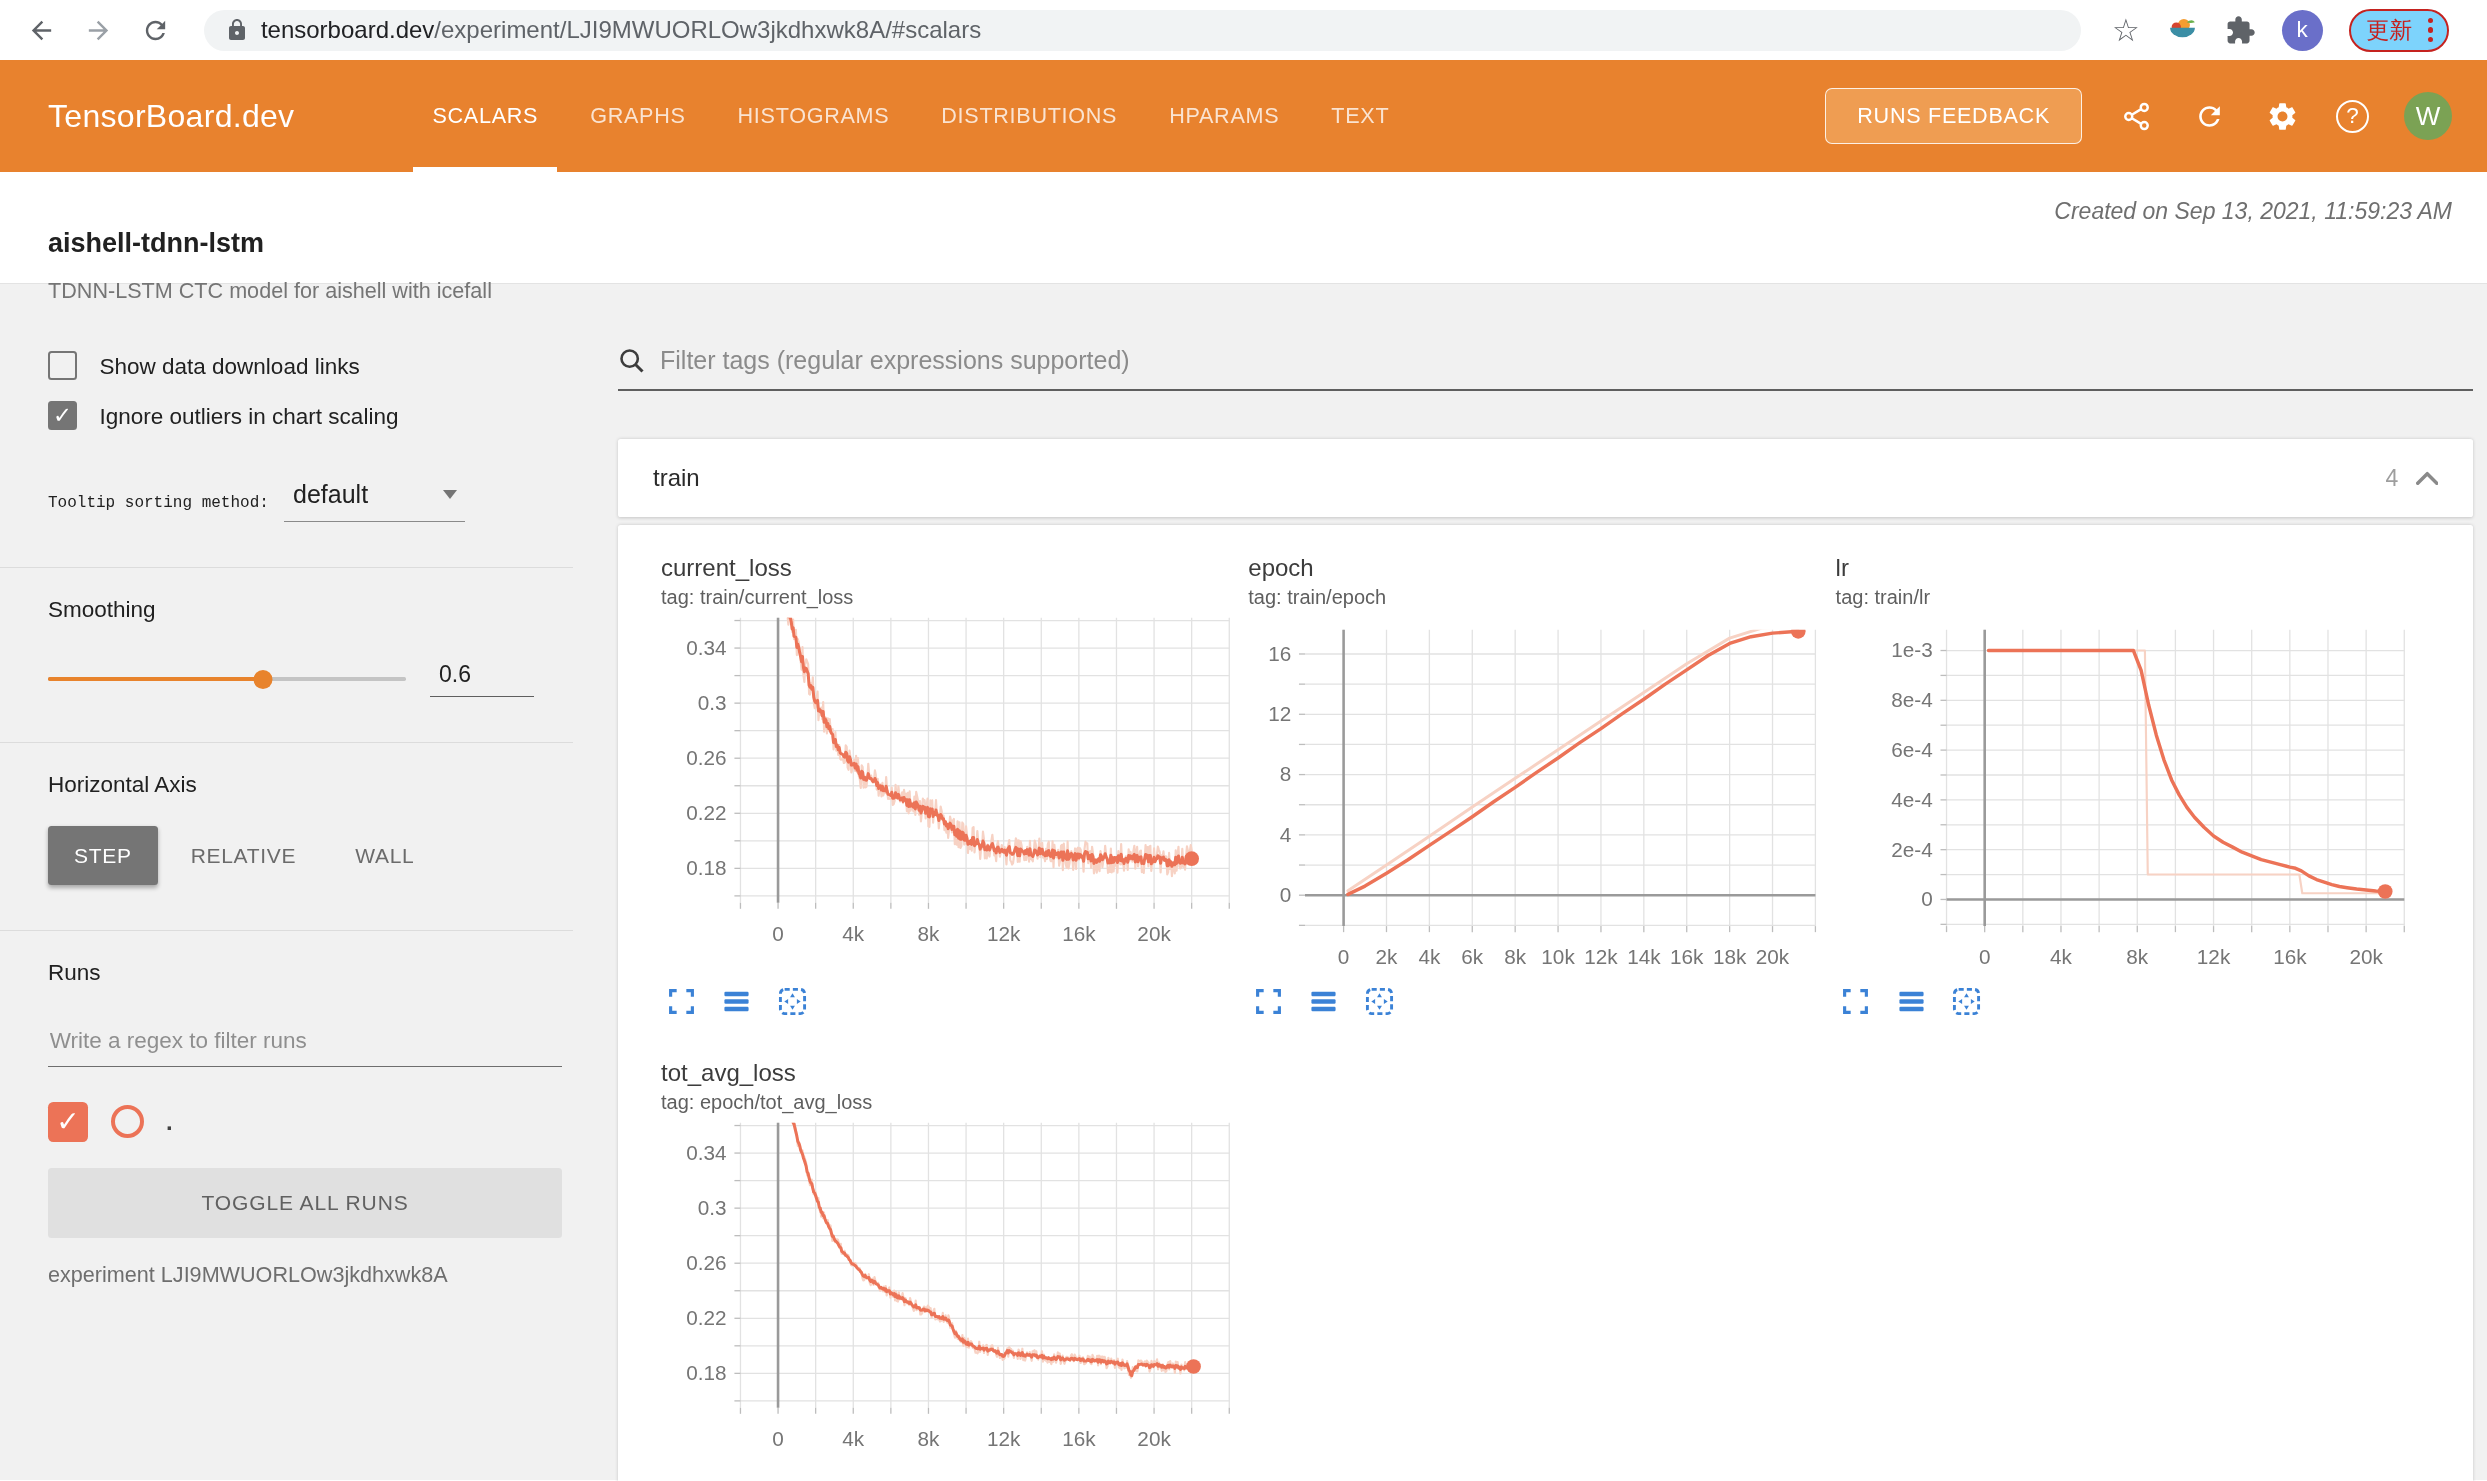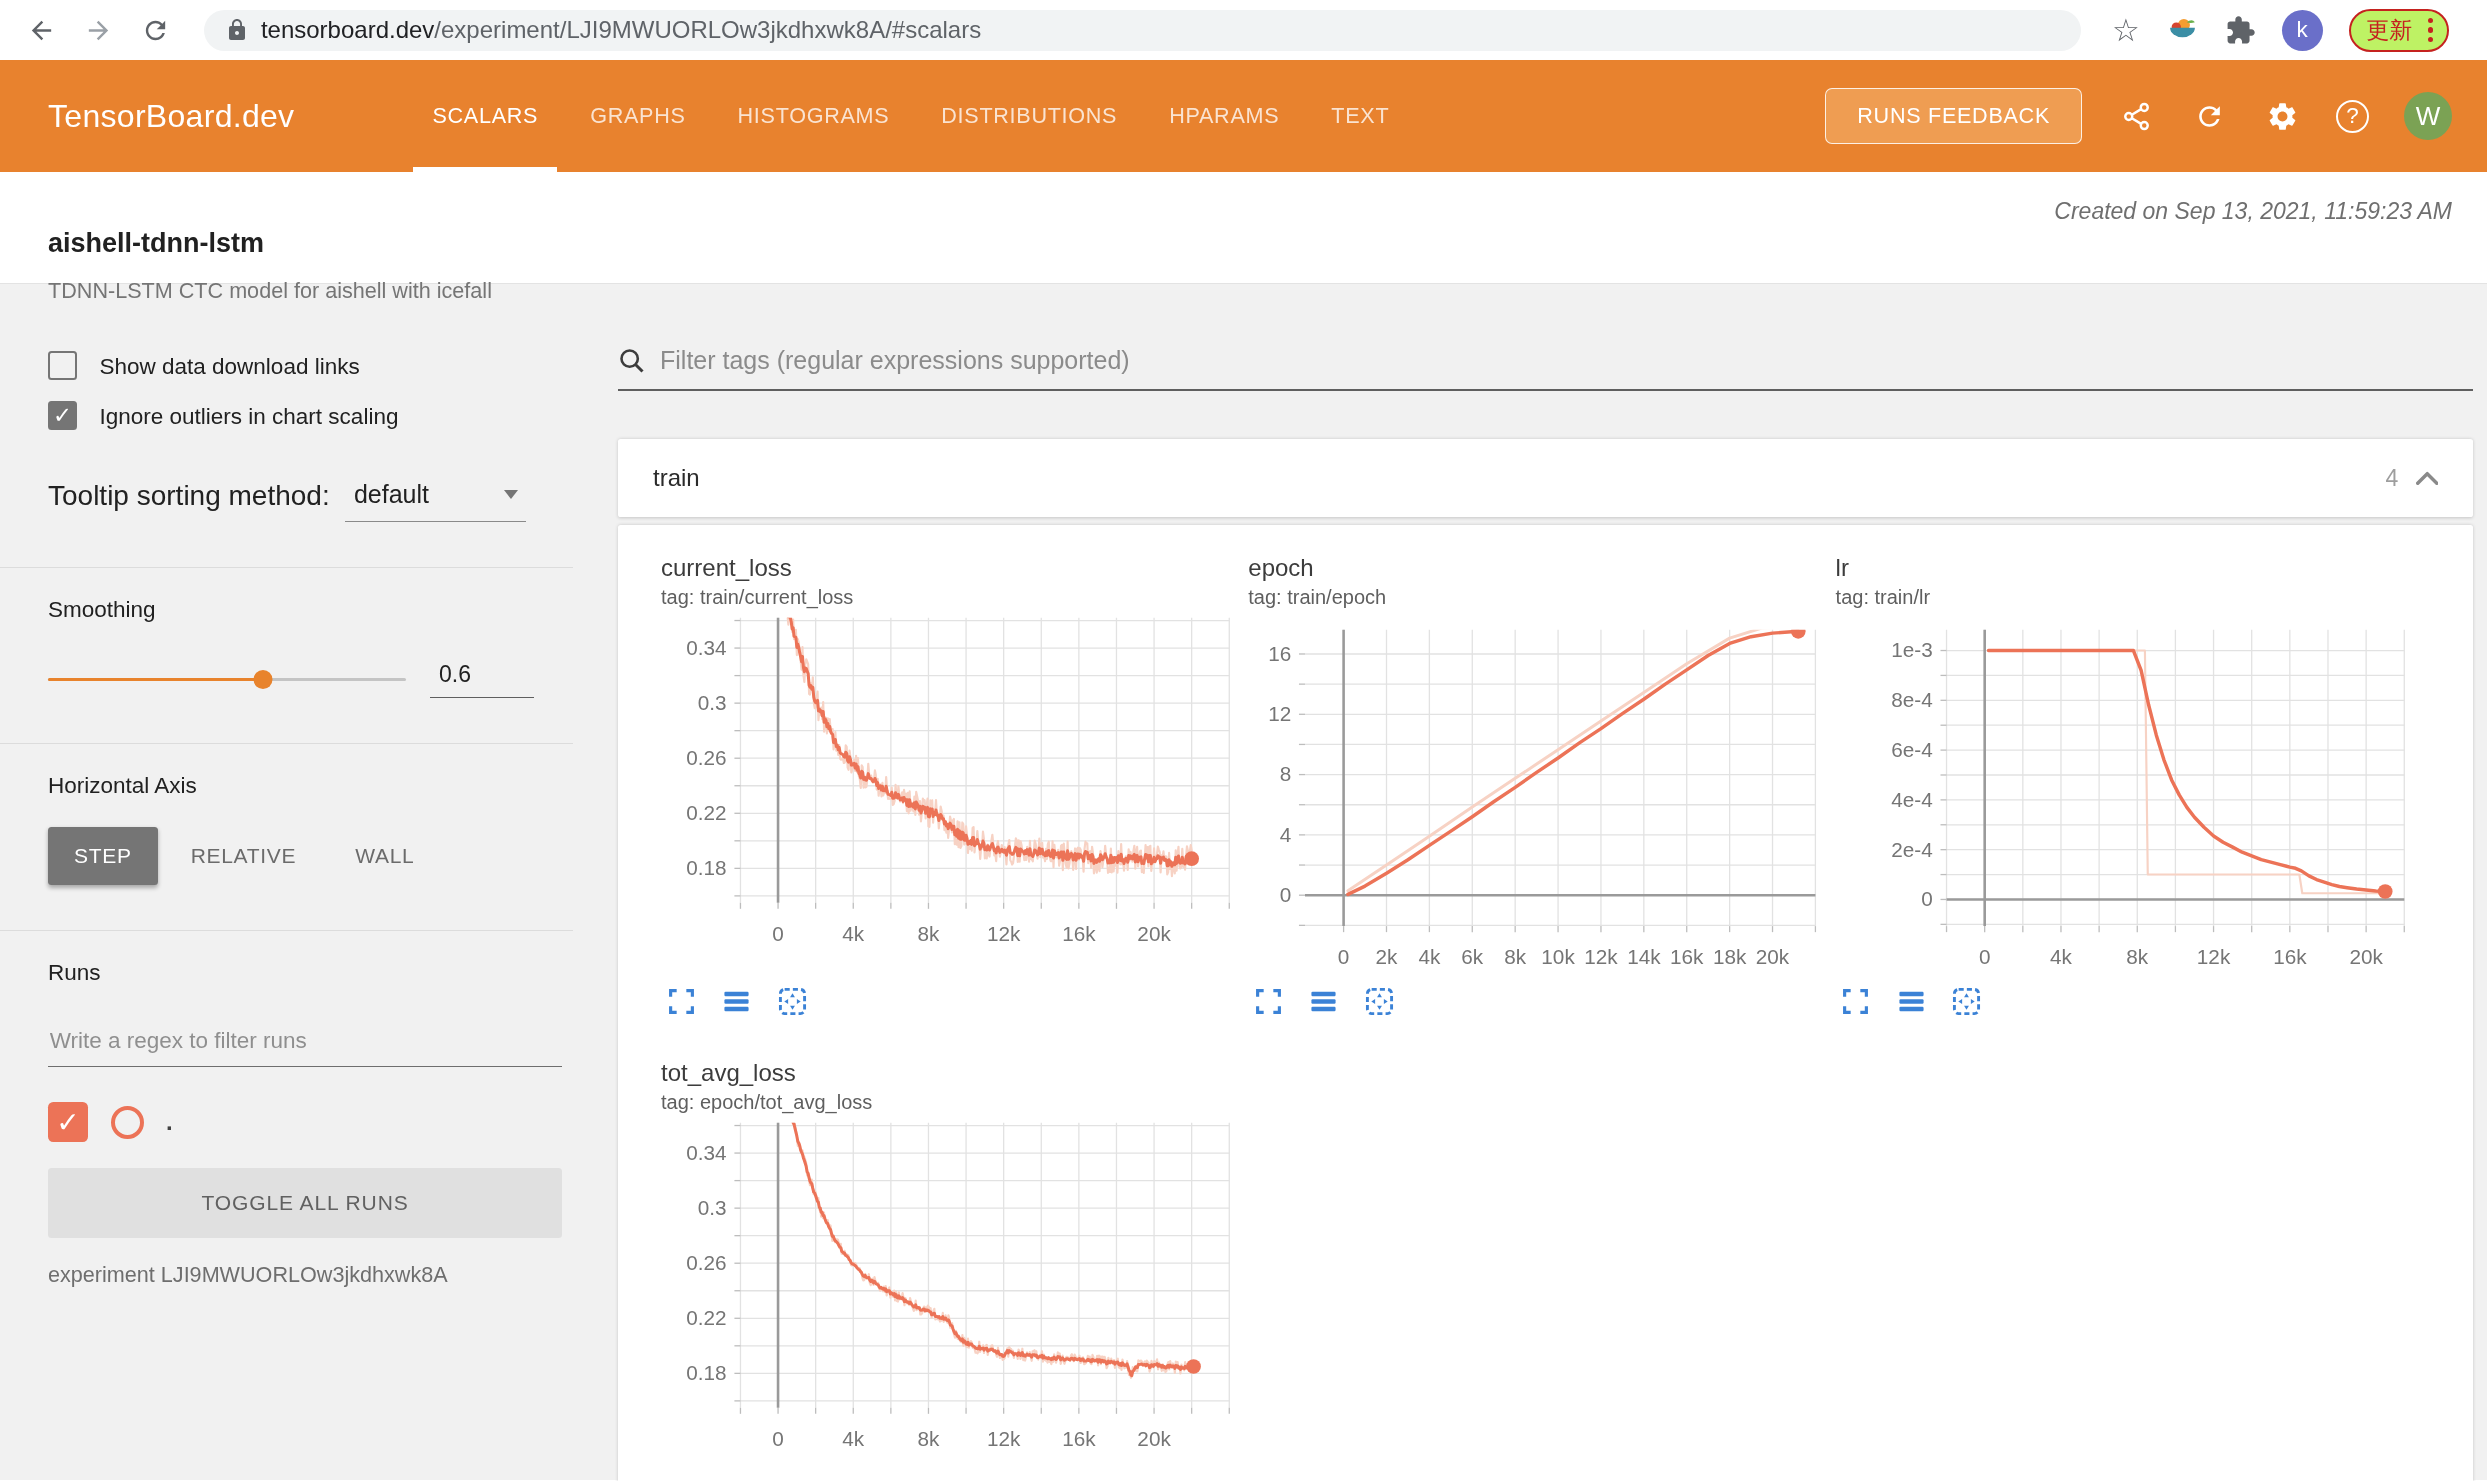--- a/index.html
+++ b/index.html
@@ -8,21 +8,21 @@
 
   
   .browser-bar{height:60px;background:#fff;display:flex;align-items:center;padding:0 22.5px;}
   .nav-btn{width:38px;height:38px;display:flex;align-items:center;justify-content:center;border-radius:50%;margin-right:19px;flex:0 0 auto;}
   .url-pill{flex:0 0 auto;width:1877px;height:41px;background:#f1f3f4;border-radius:21px;display:flex;align-items:center;padding:0 21px;margin-left:10.4px;}
   .url-pill .domain{color:#202124;font-size:24px;margin-left:12px;}
   .url-pill .path{color:#5f6368;font-size:24px;}
   .toolbar-right{display:flex;align-items:center;margin-left:31px;gap:26px;}
   .star{font-size:31px;color:#5f6368;line-height:1;}
   .avatar-k{width:41px;height:41px;border-radius:50%;background:#6a6fc9;color:#fff;font-size:22.5px;display:flex;align-items:center;justify-content:center;}
-  .update-pill{display:flex;align-items:center;border:2.6px solid #c5221f;background:#bef264;border-radius:22.5px;height:43px;padding:0 12px 0 15.6px;color:#c5221f;font-size:23px;gap:14px;}
+  .update-pill{display:flex;align-items:center;border:2.6px solid #c5221f;background:#7dd3fc;border-radius:22.5px;height:43px;padding:0 12px 0 15.6px;color:#c5221f;font-size:23px;gap:14px;}
   .kebab{display:flex;flex-direction:column;gap:4.3px;padding:1.7px;}
   .kebab i{width:5.2px;height:5.2px;border-radius:50%;background:#c5221f;display:block;}
 
   
   .app-header{height:112px;background:#e8822e;display:flex;align-items:stretch;padding:0 35px 0 48px;}
   .logo{color:#fff;font-size:32px;font-weight:500;align-self:center;letter-spacing:0.3px;}
   .tabs{display:flex;margin-left:112px;align-items:stretch;}
   .tab{display:flex;align-items:center;padding:0 26px;color:rgba(255,255,255,.78);font-size:21.6px;letter-spacing:0.7px;position:relative;cursor:pointer;}
   .tab.active{color:#fff;font-weight:500;}
   .tab.active::after{content:"";position:absolute;left:7px;right:7px;bottom:0;height:5.2px;background:#fff;}
@@ -40,21 +40,21 @@
 
   
   .content{display:flex;height:1196px;background:#f1f1f1;}
   .sidebar{width:573px;flex:0 0 auto;padding-top:67px;}
   .sb-pad{padding-left:48px;padding-right:39px;}
   .check-row{display:flex;align-items:flex-end;gap:22.5px;margin-bottom:21px;}
   .checkbox{width:29px;height:29px;border:2.6px solid #757575;border-radius:3.5px;flex:0 0 auto;display:flex;align-items:center;justify-content:center;}
   .checkbox.checked{background:#757575;color:#fff;font-size:22.5px;font-weight:bold;}
   .check-label{font-size:22.5px;color:#212121;}
   .tooltip-row{display:flex;align-items:flex-end;margin-top:50px;gap:15.6px;}
-  .tooltip-label{font-size:28px;color:#212121;padding-bottom:10.4px;}
+  .tooltip-label{font-size:16px;color:#212121;padding-bottom:10.4px;font-family:Liberation Mono, monospace;}
   .select{width:181px;border-bottom:1.7px solid #8a8a8a;display:flex;align-items:center;justify-content:space-between;padding:0 8.6px 12px 8.6px;}
   .select .val{font-size:25px;color:#212121;}
   .select .arr{width:0;height:0;border-left:7.8px solid transparent;border-right:7.8px solid transparent;border-top:9.5px solid #757575;}
   .divider{height:0.9px;background:#dcdcdc;margin-top:45px;}
   .sec-label{font-size:22.5px;color:#212121;margin-top:29px;}
   .slider-row{display:flex;align-items:center;margin-top:38px;}
   .slider{position:relative;width:360px;height:3.5px;background:#c4c4c4;border-radius:1.7px;}
   .slider .fill{position:absolute;left:0;top:0;height:3.5px;background:#e8832c;border-radius:1.7px;}
   .slider .knob{position:absolute;top:-7.8px;width:19px;height:19px;border-radius:50%;background:#e8832c;transform:translateX(-9.5px);}
   .slider-val{width:104px;margin-left:24px;border-bottom:1.7px solid #5f5f5f;font-size:23px;color:#212121;padding:0 0 8.6px 8.6px;}

